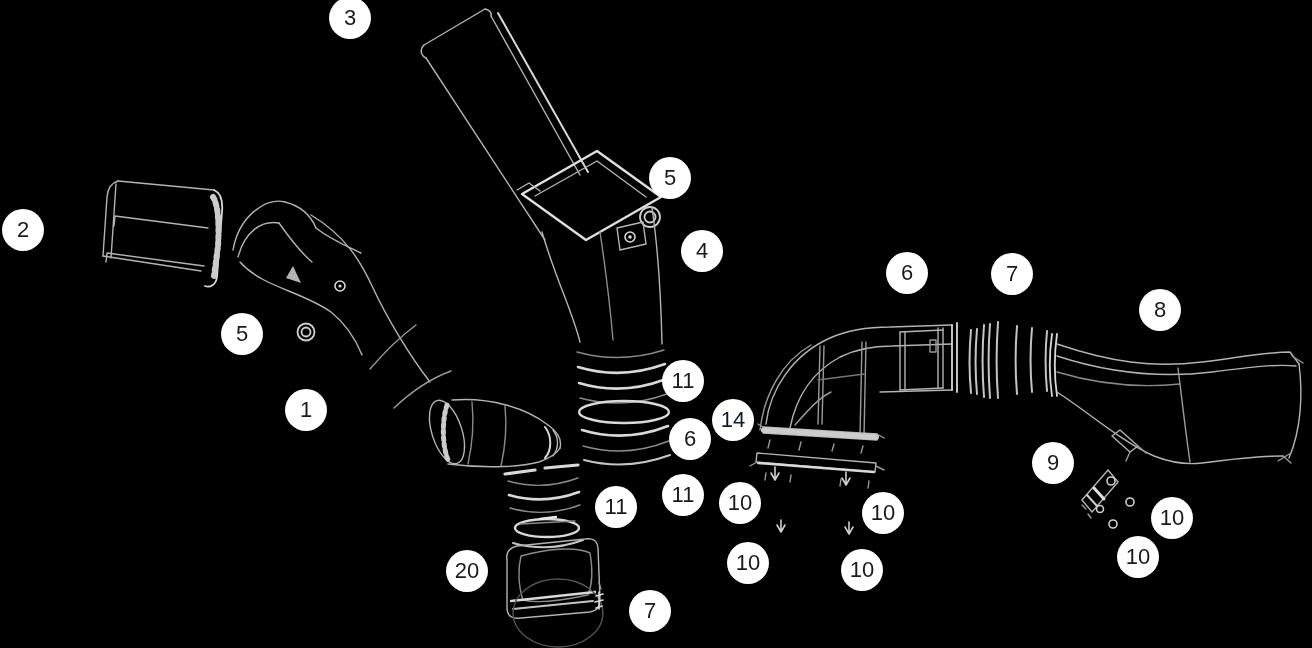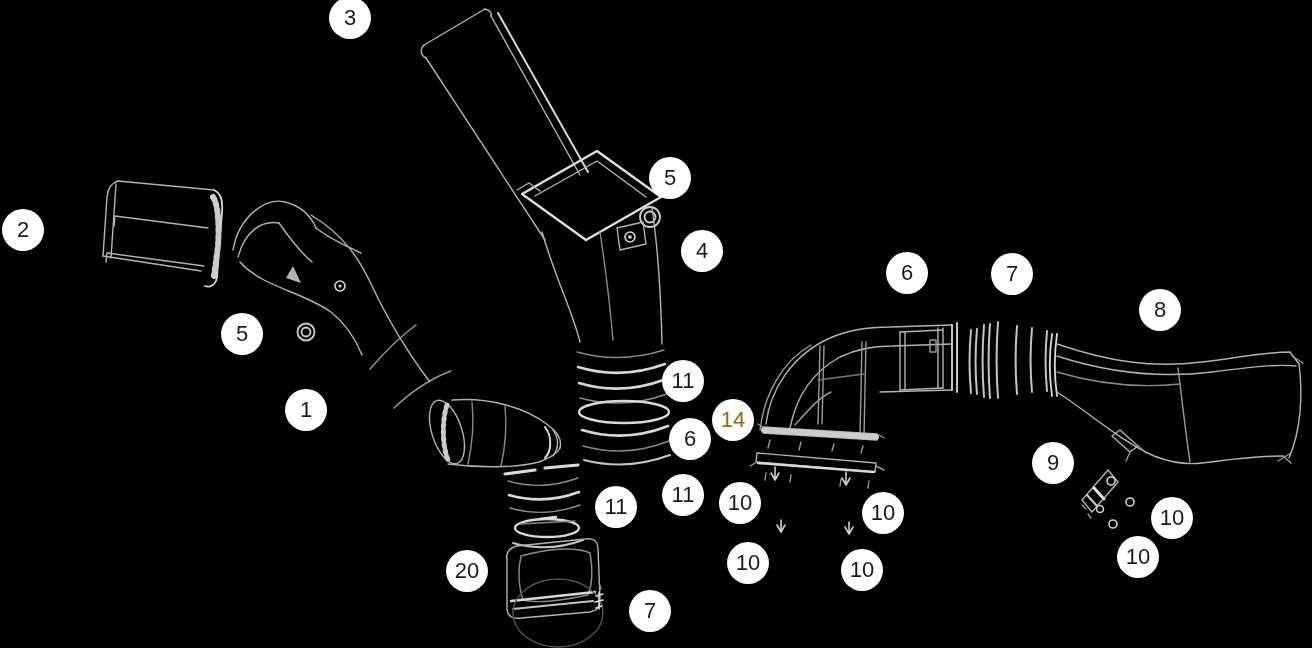--- a/index.html
+++ b/index.html
@@ -199,21 +199,21 @@
       <div class="callout" style="width: 42px; height: 42px; left: 329px; top: -3px; background: rgb(255, 255, 255); color: rgb(26, 26, 26); font-size: 22px;">3</div>
       <div class="callout" style="width: 42px; height: 42px; left: 2px; top: 209px; background: rgb(255, 255, 255); color: rgb(26, 26, 26); font-size: 22px;">2</div>
       <div class="callout" style="width: 42px; height: 42px; left: 649px; top: 157px; background: rgb(255, 255, 255); color: rgb(26, 26, 26); font-size: 22px;">5</div>
       <div class="callout" style="width: 42px; height: 42px; left: 681px; top: 230px; background: rgb(255, 255, 255); color: rgb(26, 26, 26); font-size: 22px;">4</div>
       <div class="callout" style="width: 42px; height: 42px; left: 886px; top: 252px; background: rgb(255, 255, 255); color: rgb(26, 26, 26); font-size: 22px;">6</div>
       <div class="callout" style="width: 42px; height: 42px; left: 991px; top: 253px; background: rgb(255, 255, 255); color: rgb(26, 26, 26); font-size: 22px;">7</div>
       <div class="callout" style="width: 42px; height: 42px; left: 1139px; top: 289px; background: rgb(255, 255, 255); color: rgb(26, 26, 26); font-size: 22px;">8</div>
       <div class="callout" style="width: 42px; height: 42px; left: 221px; top: 313px; background: rgb(255, 255, 255); color: rgb(26, 26, 26); font-size: 22px;">5</div>
       <div class="callout" style="width: 42px; height: 42px; left: 662px; top: 360px; background: rgb(255, 255, 255); color: rgb(26, 26, 26); font-size: 22px;">11</div>
       <div class="callout" style="width: 42px; height: 42px; left: 285px; top: 389px; background: rgb(255, 255, 255); color: rgb(26, 26, 26); font-size: 22px;">1</div>
-      <div class="callout" style="width: 42px; height: 42px; left: 712px; top: 399px; background: rgb(255, 255, 255); color: #a16207; font-size: 22px;">14</div>
+      <div class="callout" style="width: 42px; height: 42px; left: 712px; top: 399px; background: rgb(255, 255, 255); color: #0f172a; font-size: 22px;">14</div>
       <div class="callout" style="width: 42px; height: 42px; left: 669px; top: 418px; background: rgb(255, 255, 255); color: rgb(26, 26, 26); font-size: 22px;">6</div>
       <div class="callout" style="width: 42px; height: 42px; left: 1032px; top: 442px; background: rgb(255, 255, 255); color: rgb(26, 26, 26); font-size: 22px;">9</div>
       <div class="callout" style="width: 42px; height: 42px; left: 662px; top: 474px; background: rgb(255, 255, 255); color: rgb(26, 26, 26); font-size: 22px;">11</div>
       <div class="callout" style="width: 42px; height: 42px; left: 719px; top: 482px; background: rgb(255, 255, 255); color: rgb(26, 26, 26); font-size: 22px;">10</div>
       <div class="callout" style="width: 42px; height: 42px; left: 595px; top: 486px; background: rgb(255, 255, 255); color: rgb(26, 26, 26); font-size: 22px;">11</div>
       <div class="callout" style="width: 42px; height: 42px; left: 862px; top: 492px; background: rgb(255, 255, 255); color: rgb(26, 26, 26); font-size: 22px;">10</div>
       <div class="callout" style="width: 42px; height: 42px; left: 1151px; top: 497px; background: rgb(255, 255, 255); color: rgb(26, 26, 26); font-size: 22px;">10</div>
       <div class="callout" style="width: 42px; height: 42px; left: 1117px; top: 536px; background: rgb(255, 255, 255); color: rgb(26, 26, 26); font-size: 22px;">10</div>
       <div class="callout" style="width: 42px; height: 42px; left: 727px; top: 542px; background: rgb(255, 255, 255); color: rgb(26, 26, 26); font-size: 22px;">10</div>
       <div class="callout" style="width: 42px; height: 42px; left: 841px; top: 549px; background: rgb(255, 255, 255); color: rgb(26, 26, 26); font-size: 22px;">10</div>

